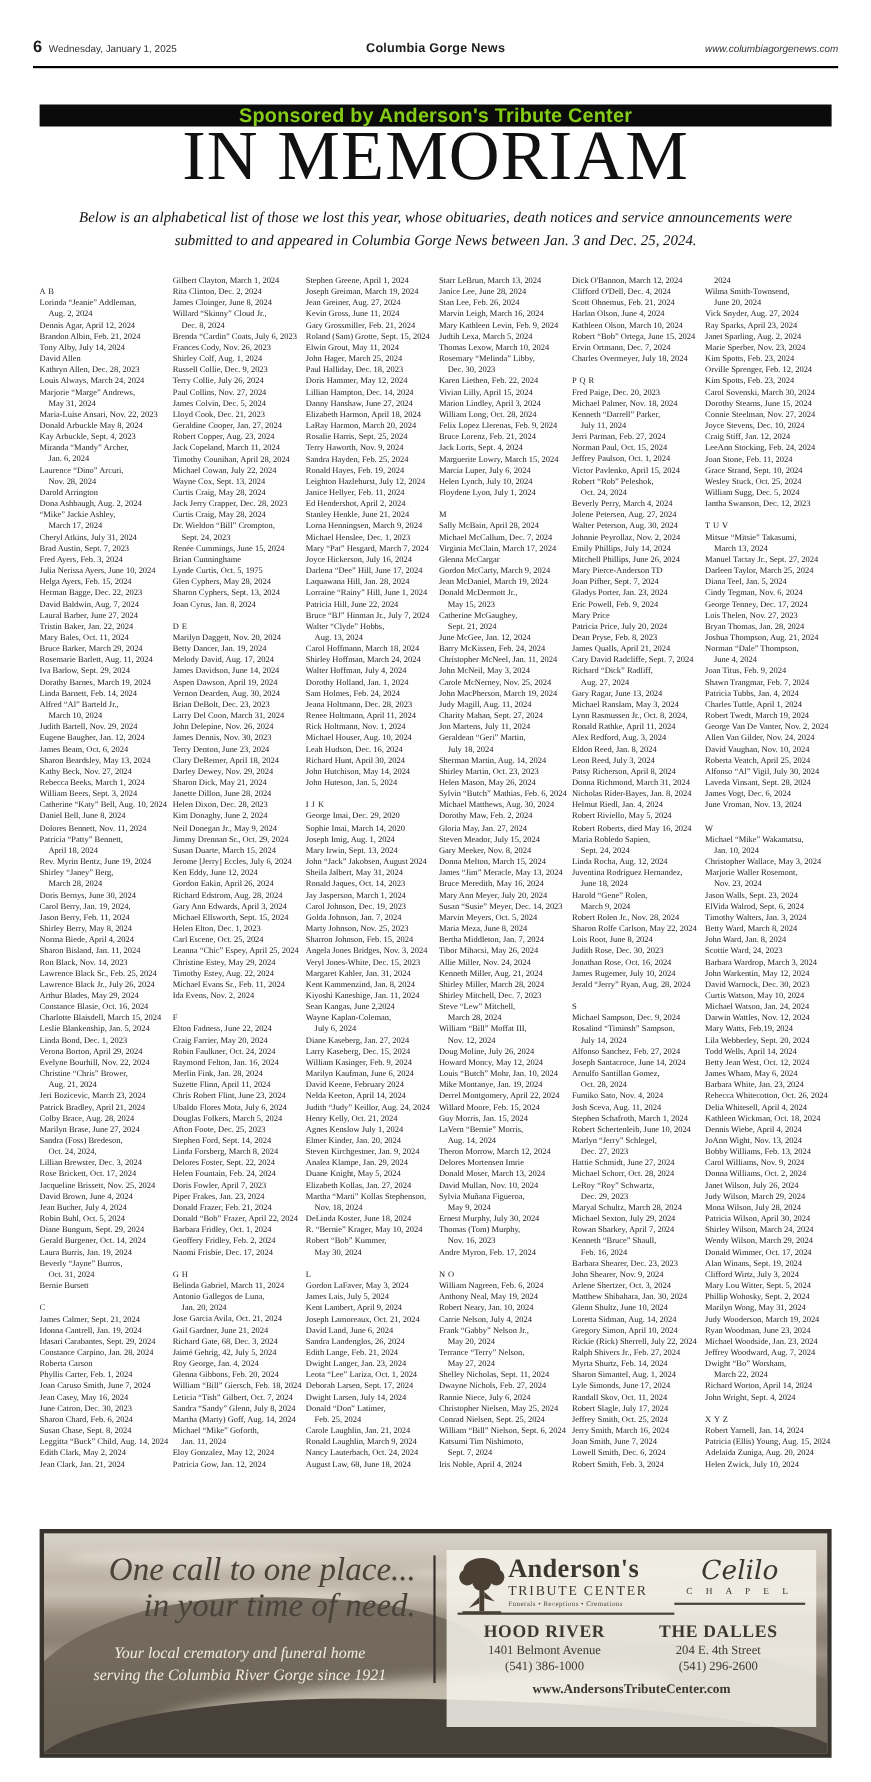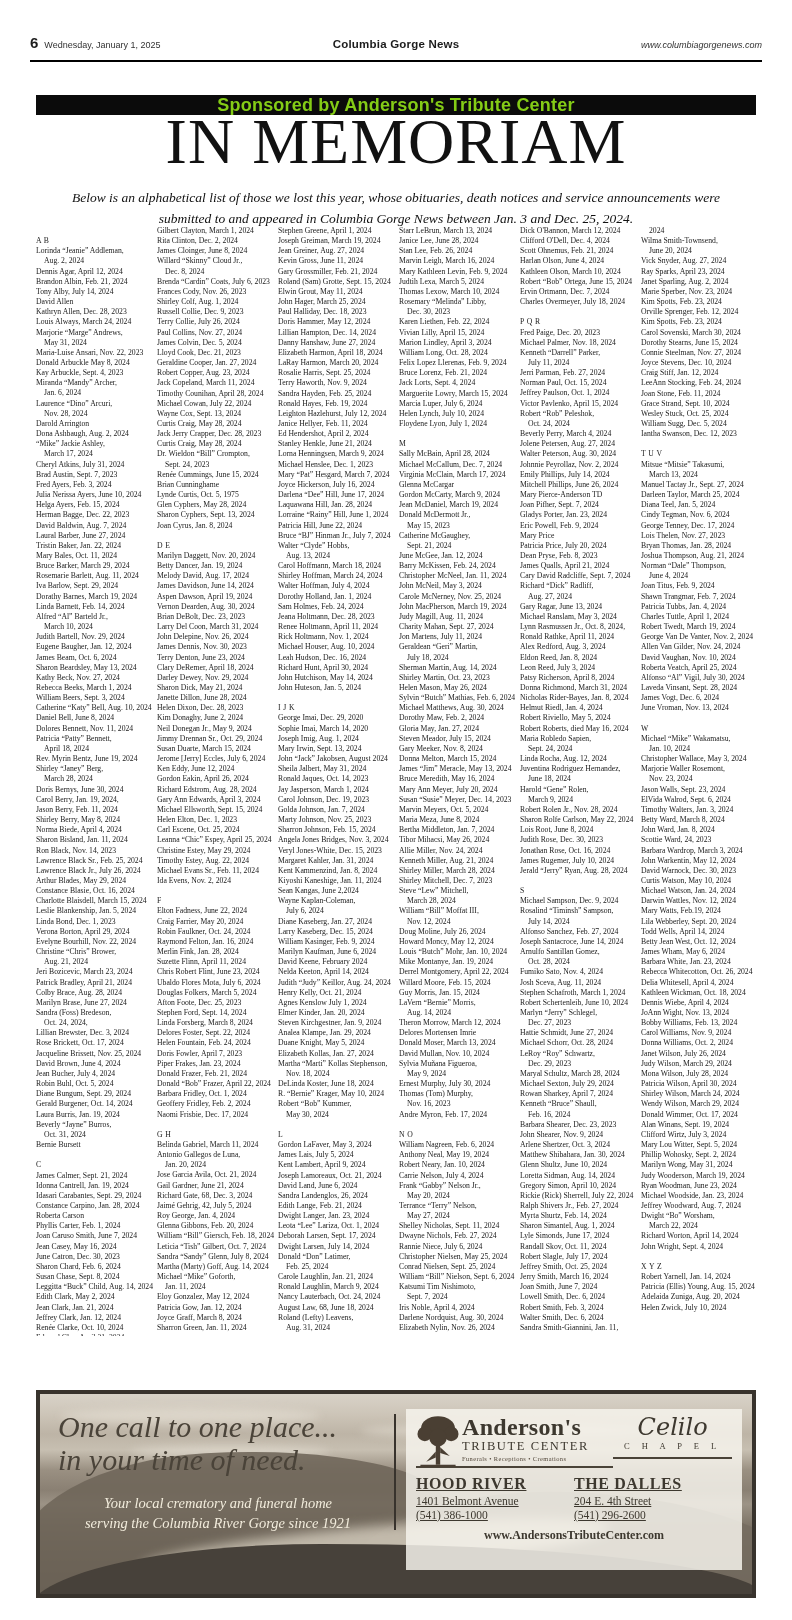--- a/index.html
+++ b/index.html
@@ -19,21 +19,21 @@
   .sponsor{position:absolute;top:95px;left:36px;right:36px;height:20px;background:#0b0b0b;color:#84cc16;
            font-family:"Liberation Sans",sans-serif;font-weight:bold;font-size:18px;
            display:flex;align-items:center;justify-content:center;letter-spacing:.2px;}
   .title{position:absolute;top:110px;left:0;right:0;margin:0;text-align:center;
          font-size:64px;font-weight:normal;letter-spacing:1px;line-height:1;color:#111;}
   .intro{position:absolute;top:188px;left:46px;right:46px;margin:0;text-align:center;
          font-style:italic;font-size:13.5px;line-height:1.55;color:#111;}
 
   
   .cols{position:absolute;top:226px;left:36px;right:36px;height:1110px;display:flex;gap:9px;overflow:hidden;}
-  .mcol{width:112px;flex:0 0 112px;}
+  .mcol{width:112px;flex:0 0 112px;margin-top:24px;}
   .line{font-size:7.7px;line-height:10.15px;white-space:nowrap;color:#1a1a1a;}
   .line.cont{padding-left:8px;}
   .line.head{margin-top:10.15px;letter-spacing:.4px;}
 
   
   .ad{position:absolute;top:1390px;left:36px;right:36px;height:200px;border:4px solid #38332d;
       overflow:hidden;background:linear-gradient(180deg,#d8d2c8 0%,#cdc5b8 10%,#bdb4a6 20%,
       #c7bfb1 28%,#9a9082 38%,#8a8073 48%,#9c9386 55%,#7d7467 66%,#6b6358 76%,#5a5249 87%,#4b443d 100%);}
   .ad-cloud{position:absolute;background:rgba(233,228,217,.55);border-radius:50%;filter:blur(4px);}
   .c1{left:20px;top:14px;width:260px;height:16px;}
@@ -41,40 +41,40 @@
   .c3{left:90px;top:52px;width:200px;height:12px;}
   .ad-hill-left{position:absolute;left:-24px;top:58px;width:430px;height:160px;background:#6e6559;
       border-radius:45% 55% 0 0/60% 40% 0 0;transform:rotate(-3deg);opacity:.88;}
   .ad-hill-right{position:absolute;right:-34px;top:98px;width:440px;height:140px;background:#766d60;
       border-radius:50% 50% 0 0/70% 45% 0 0;transform:rotate(2deg);opacity:.9;}
   .ad-river{position:absolute;left:100px;bottom:24px;width:470px;height:44px;background:#d0c8b9;
       border-radius:50%;transform:rotate(-5deg);filter:blur(6px);opacity:.85;}
   .ad-fg{position:absolute;left:-12px;right:-12px;bottom:-26px;height:76px;background:#47413a;
       border-radius:40% 60% 0 0/90% 70% 0 0;}
 
-  .ad-head{position:absolute;left:18px;top:16px;width:320px;text-align:left;z-index:3;
+  .ad-head{position:absolute;left:18px;top:16px;width:320px;text-align:right;z-index:3;
       font-style:italic;color:#4a4339;}
   .ad-head .l1{font-size:30px;line-height:1.1;}
   .ad-head .l2{font-size:30px;line-height:1.1;}
   .ad-sub{position:absolute;left:10px;top:100px;width:336px;text-align:center;z-index:3;
       font-style:italic;font-size:14.5px;line-height:1.35;color:#f2ecdc;}
   .ad-divider{position:absolute;left:354px;top:20px;height:116px;width:2px;background:#38332d;z-index:3;}
 
   .ad-panel{position:absolute;left:366px;right:10px;top:15px;bottom:24px;z-index:3;
       background:rgba(247,244,237,.84);padding:6px 10px 6px 10px;color:#3d382f;}
   .brands{display:flex;align-items:flex-start;}
   .brand-anderson{width:56%;position:relative;padding-left:46px;border-bottom:2px solid #4a4338;padding-bottom:4px;}
   .tree{position:absolute;left:0;top:-2px;width:44px;height:58px;}
   .brand-name{font-size:24px;font-weight:bold;line-height:1;letter-spacing:.3px;}
   .brand-sub{font-size:12.5px;letter-spacing:1.6px;line-height:1.15;}
   .brand-svc{font-size:6.4px;letter-spacing:.4px;margin-top:2px;color:#54493c;}
   .brand-celilo{width:44%;text-align:center;border-bottom:2px solid #4a4338;padding-bottom:6px;}
   .celilo-name{font-style:italic;font-size:24px;line-height:1;font-family:"DejaVu Serif",serif;}
   .celilo-sub{font-size:8.5px;letter-spacing:5px;margin-top:2px;}
-  .locations{display:flex;margin-top:7px;text-decoration:underline;}
+  .locations{display:flex;margin-top:7px;text-align:center;}
   .loc{flex:1;}
   .loc-city{font-size:16px;font-weight:bold;letter-spacing:.6px;line-height:1.15;}
   .loc-line{font-size:11.5px;line-height:1.25;}
   .ad-site{text-align:center;font-size:12px;font-weight:bold;margin-top:5px;}
 </style>
 </head>
 <body>
 
 <div class="page">
 

